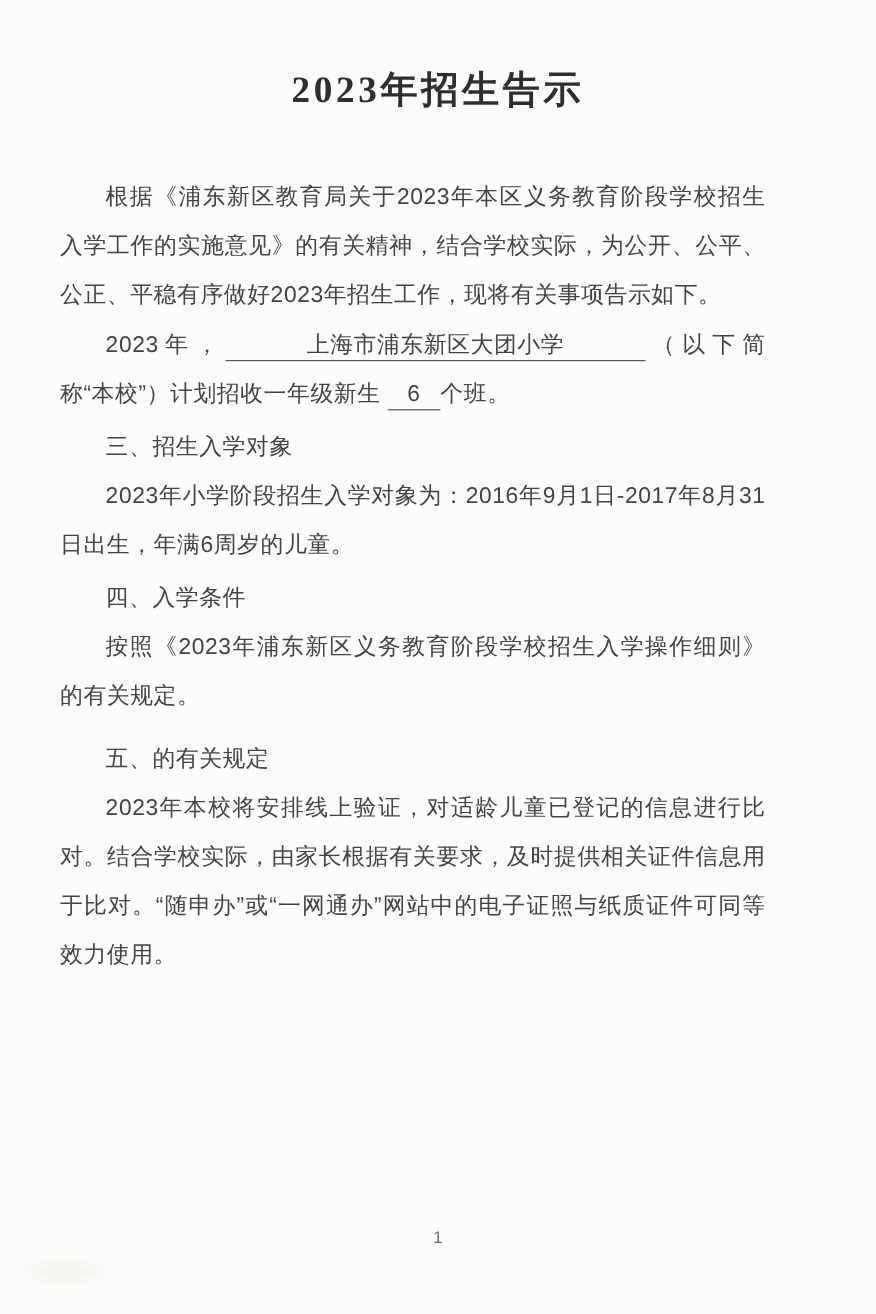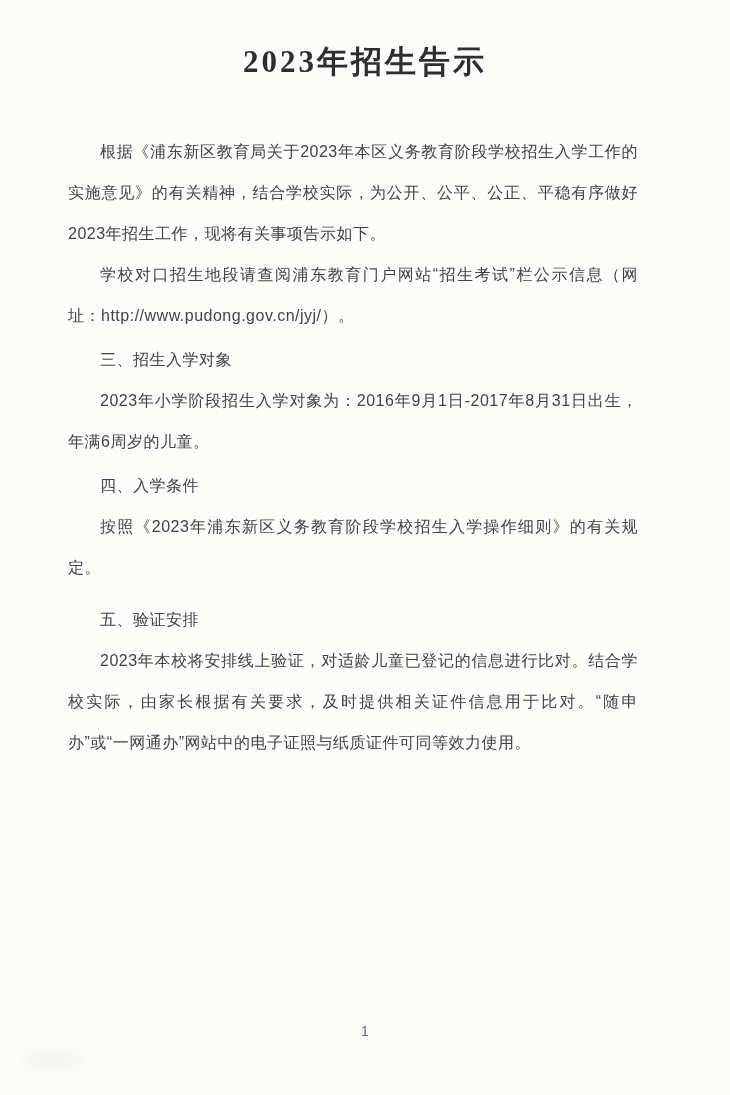--- a/index.html
+++ b/index.html
@@ -11,32 +11,32 @@
     position: relative;
     width: 730px;
     height: 1095px;
     margin: 0 auto;
     background: #fcfcfa;
     overflow: hidden;
     font-family: "Liberation Sans", "DejaVu Sans", sans-serif;
   }
   .title {
     margin: 0;
-    padding-top: 41px;
+    padding-top: 54px;
     text-align: center;
     font-family: "Liberation Serif", "DejaVu Serif", serif;
     font-size: 31px;
     font-weight: 600;
     color: #2e2e2e;
     letter-spacing: 3px;
   }
   .doc-body {
     margin-top: 48px;
-    padding: 0 92px 0 68px;
-    font-size: 16px;
+    padding: 0 92px 0 50px;
+    font-size: 19px;
     line-height: 41px;
     color: #434343;
     text-align: justify;
     letter-spacing: 0.5px;
   }
   .doc-body p {
     margin: 0;
     text-indent: 2em;
   }
   .heading {
@@ -80,33 +80,36 @@
 
 <div class="page">
 
   <h1 class="title">2023年招生告示</h1>
 
   <div class="doc-body">
 
     <p>根据《浦东新区教育局关于2023年本区义务教育阶段学校招生入学工作的实施意见》的有关精神，结合学校实际，为公开、公平、公正、平稳有序做好2023年招生工作，现将有关事项告示如下。</p>
 
 
+    <p>
+      <span>2023年，</span><span class="blank blank-school">上海市浦东新区大团小学</span><span>（以下简称“本校”）计划招收一年级新生</span>
+      <span class="blank blank-count">6</span><span>个班。</span>
+    </p>
 
 
-    <p>学校对口招生地段请查阅浦东教育门户网站“招生考试”栏公示信息（网址：http://www.pudong.gov.cn/jyj/）。</p>
 
     <p class="heading gap-sm">三、招生入学对象</p>
 
     <p>2023年小学阶段招生入学对象为：2016年9月1日-2017年8月31日出生，年满6周岁的儿童。</p>
 
     <p class="heading gap-sm">四、入学条件</p>
 
     <p>按照《2023年浦东新区义务教育阶段学校招生入学操作细则》的有关规定。</p>
 
-    <p class="heading gap-lg">五、验证安排</p>
+    <p class="heading gap-lg">五、的有关规定</p>
 
     <p>2023年本校将安排线上验证，对适龄儿童已登记的信息进行比对。结合学校实际，由家长根据有关要求，及时提供相关证件信息用于比对。“随申办”或“一网通办”网站中的电子证照与纸质证件可同等效力使用。</p>
 
   </div>
 
   <div class="scan-smudge"></div>
 
   <div class="page-number">1</div>
 
 </div>

